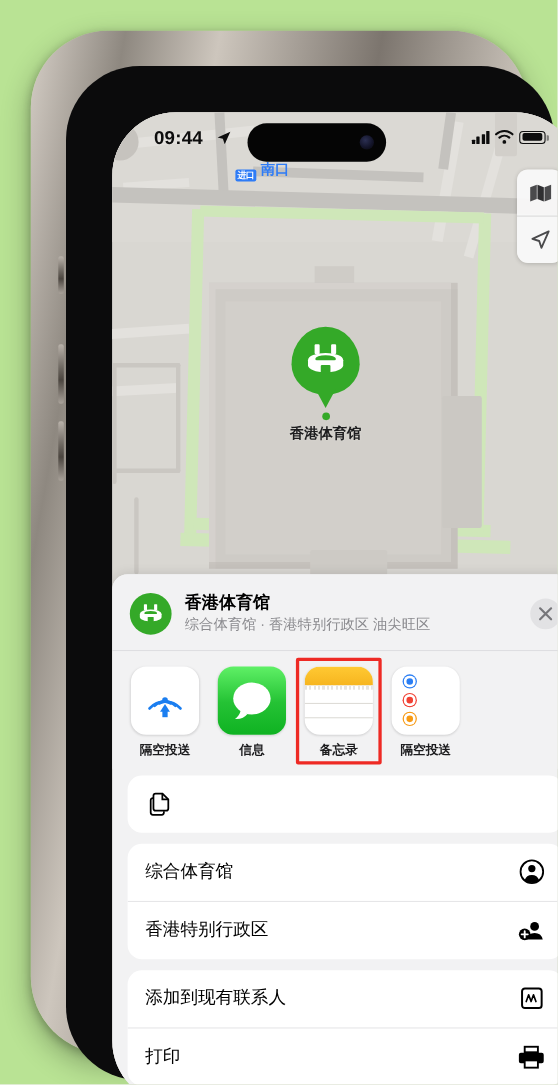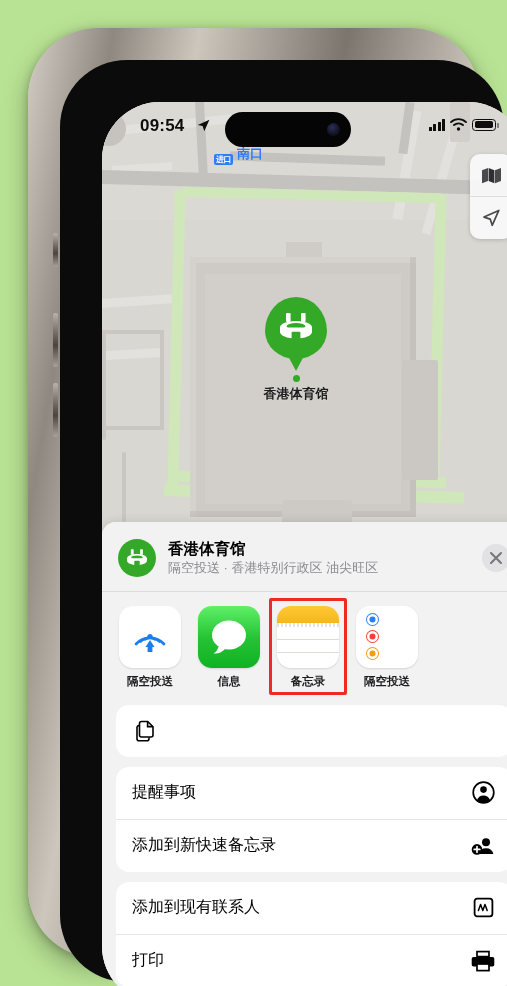--- a/index.html
+++ b/index.html
@@ -481,21 +481,21 @@
                 <path d="M3 16.5 v4.5 c0 3.6 7.2 6.5 16 6.5 s16-2.9 16-6.5 v-4.5 z" fill="#fff"></path>
                 <rect x="14.6" y="20.8" width="8.8" height="7.6" rx="1" fill="#34a928"></rect>
               </svg>
             </div>
             <div class="pin-dot"></div>
             <div class="pin-label">香港体育馆</div>
           </div>
         </div>
 
         <div class="statusbar">
-          <div class="sb-time">09:54</div>
+          <div class="sb-time">09:44</div>
           <svg class="sb-loc-arrow" width="13" height="13" viewBox="0 0 13 13">
             <path d="M12.4 .7 L.8 6.1 L5.6 7.1 L7.3 12.2 Z" fill="#0d0d0d"></path>
           </svg>
           <div class="island">
             <div class="island-cam"></div>
           </div>
           <div class="sb-right">
             <span class="bars">
                 <i></i>
                 <i></i>
@@ -521,21 +521,21 @@
                 <rect x="9" y="2" width="4.6" height="9" rx="1" fill="#fff"></rect>
                 <rect x="24" y="2" width="4.6" height="9" rx="1" fill="#fff"></rect>
                 <ellipse cx="19" cy="16.5" rx="16" ry="6.6" fill="#fff"></ellipse>
                 <ellipse cx="19" cy="15.3" rx="9.4" ry="3.3" fill="#34a928"></ellipse>
                 <path d="M3 16.5 v4.5 c0 3.6 7.2 6.5 16 6.5 s16-2.9 16-6.5 v-4.5 z" fill="#fff"></path>
                 <rect x="14.6" y="20.8" width="8.8" height="7.6" rx="1" fill="#34a928"></rect>
               </svg>
             </div>
             <div class="sheet-titles">
               <div class="sheet-title">香港体育馆</div>
-              <div class="sheet-sub">隔空投送 · 香港特别行政区 油尖旺区</div>
+              <div class="sheet-sub">综合体育馆 · 香港特别行政区 油尖旺区</div>
             </div>
             <div class="sheet-close">
               <svg width="14" height="14" viewBox="0 0 14 14">
                 <path d="M2 2 L12 12 M12 2 L2 12" stroke="#76767a" stroke-width="2" stroke-linecap="round"></path>
               </svg>
             </div>
           </div>
 
           <div class="sep"></div>
 
@@ -596,31 +596,31 @@
                     <path d="M7.5 1.5 h6.2 L19 6.8 V15 a2 2 0 0 1 -2 2 H7.5 a2 2 0 0 1 -2 -2 V3.5 a2 2 0 0 1 2 -2 z" fill="none" stroke="#000" stroke-width="1.6"></path>
                     <path d="M13.6 1.6 V6.6 h5.2" fill="none" stroke="#000" stroke-width="1.6"></path>
                     <path d="M15 17.5 v1.2 a2 2 0 0 1 -2 2 H5 a2 2 0 0 1 -2 -2 V7.5 a2 2 0 0 1 2 -2 h1" fill="none" stroke="#000" stroke-width="1.6"></path>
                   </svg>
                 </span>
               </div>
             </div>
 
             <div class="group">
               <div class="arow">
-                <span class="arow-label">提醒事项</span>
+                <span class="arow-label">综合体育馆</span>
                 <span class="arow-icon">
                   <svg width="23" height="23" viewBox="0 0 23 23">
                     <circle cx="11.5" cy="11.5" r="10.3" fill="none" stroke="#000" stroke-width="1.7"></circle>
                     <circle cx="11.5" cy="8.6" r="3.3" fill="#000"></circle>
                     <path d="M4.9 19.2 a7 7 0 0 1 13.2 0 a10.3 10.3 0 0 1 -13.2 0 z" fill="#000"></path>
                   </svg>
                 </span>
               </div>
               <div class="arow">
-                <span class="arow-label">添加到新快速备忘录</span>
+                <span class="arow-label">香港特别行政区</span>
                 <span class="arow-icon">
                   <svg width="25" height="23" viewBox="0 0 25 23">
                     <circle cx="15" cy="8.2" r="4" fill="#000"></circle>
                     <path d="M7.6 20 a7.6 7.6 0 0 1 14.8 0 z" fill="#000"></path>
                     <circle cx="6" cy="15.4" r="5.3" fill="#000"></circle>
                     <path d="M6 12.6 v5.6 M3.2 15.4 h5.6" stroke="#fff" stroke-width="1.7" stroke-linecap="round"></path>
                   </svg>
                 </span>
               </div>
             </div>

